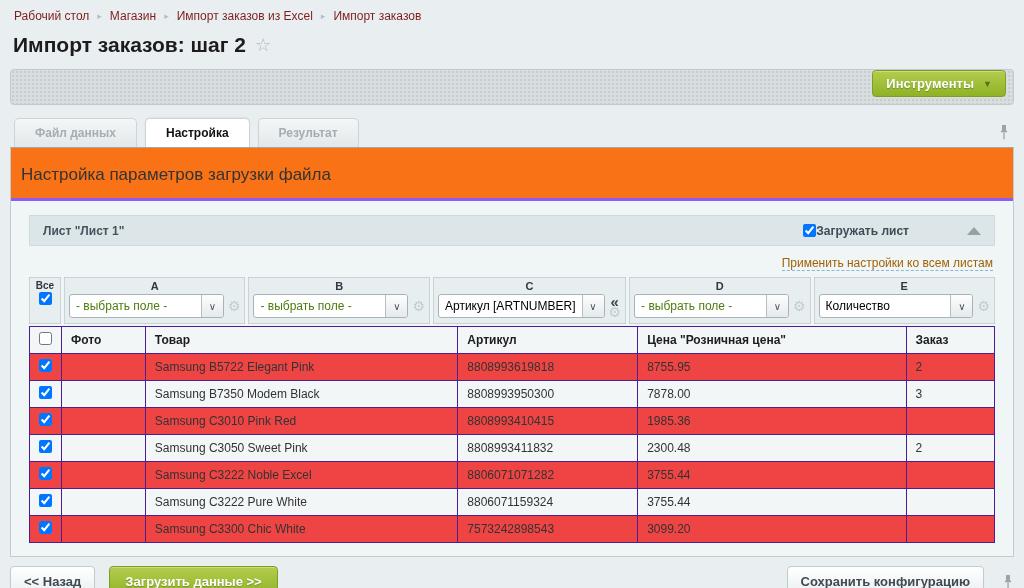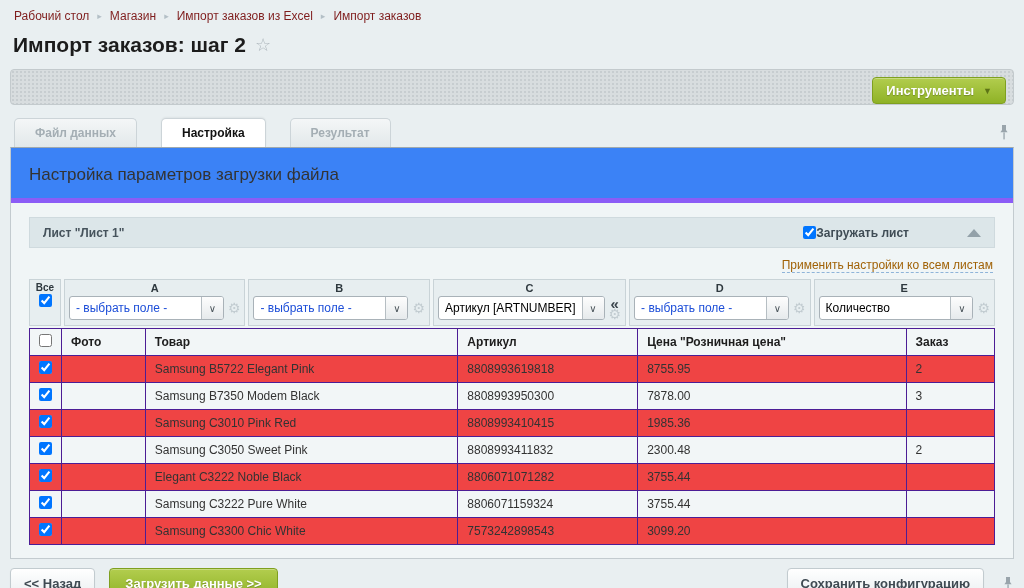--- a/index.html
+++ b/index.html
@@ -12,36 +12,36 @@
   .crumb-sep { color:#b3bfc6; font-size:9px; }
 
   
   .title-row { padding:10px 0 0 13px; display:flex; align-items:center; gap:9px; }
   .page-title { font-size:21px; font-weight:bold; color:#1c1c1c; }
   .fav-star { color:#aeb7bd; font-size:18px; cursor:pointer; }
 
   
   .toolbar { margin:12px 10px 0; height:36px; background:#d8dddf;
     background-image:radial-gradient(#c7cdd0 1px, transparent 1px); background-size:4px 4px;
-    border:1px solid #c3cacd; border-radius:4px; display:flex; align-items:flex-end; justify-content:flex-end; padding:0 7px; }
+    border:1px solid #c3cacd; border-radius:4px; display:flex; align-items:flex-start; justify-content:flex-end; padding:0 7px; }
   .btn-green { background:linear-gradient(#b2cd4e,#8fb226); border:1px solid #7fa01f; border-radius:4px;
     color:#fff; font-weight:bold; font-size:13px; padding:5px 13px; cursor:pointer; display:flex; align-items:center; gap:9px;
     text-shadow:0 1px 1px rgba(0,0,0,.25); box-shadow:inset 0 1px 0 rgba(255,255,255,.3); }
   .btn-green .caret { font-size:9px; color:#5d7416; text-shadow:none; }
 
   
-  .tabs { margin-top:13px; padding:0 14px; display:flex; gap:24px; position:relative; height:29px; }
+  .tabs { margin-top:13px; padding:0 14px; display:flex; gap:8px; position:relative; height:29px; }
   .tab { border:1px solid #ccd4d8; border-bottom:none; border-radius:5px 5px 0 0; padding:7px 20px 0;
     font-size:12px; font-weight:bold; background:linear-gradient(#f4f6f7,#e2e8ea); color:#a4aeb4; cursor:pointer; }
   .tab.active { background:#fff; color:#111; position:relative; z-index:2; box-shadow:0 -1px 2px rgba(0,0,0,.05); }
   .tabs .pin { position:absolute; right:14px; top:6px; cursor:pointer; }
 
   
   .content { margin:0 10px; background:#fff; border:1px solid #c3cbcf; border-top:1px solid #9fa9ae; border-bottom:1px solid #c3cbcf; }
-  .content-head { padding:17px 18px 13px; border-bottom:5px solid #8b5cf6; background:#3b82f6; }
+  .content-head { padding:17px 10px 13px; border-bottom:3px solid #8b5cf6; background:#f97316; }
   .content-head h2 { font-size:17px; font-weight:normal; color:#333; }
   .content-body { background:#f0f5f6; padding:14px 18px 13px; }
 
   
   .sheet-header { background:#dce6e9; border:1px solid #cfdade; height:31px; display:flex; align-items:center; padding:0 13px; }
   .sheet-title { font-size:12px; font-weight:bold; color:#46535c; flex:1; }
   .load-sheet { display:flex; align-items:center; font-size:12px; font-weight:bold; color:#3f4c55; margin-right:58px; }
   .collapse-arrow { width:0; height:0; border-left:7px solid transparent; border-right:7px solid transparent;
     border-bottom:8px solid #93a1a9; cursor:pointer; }
   .apply-row { text-align:right; padding:7px 2px 6px; }
@@ -50,21 +50,21 @@
   
   .mapping-row { display:flex; gap:3px; margin-bottom:2px; }
   .map-cell { background:#e7eef0; border:1px solid #c9d3d7; padding:2px 4px 5px; }
   .map-all { width:32px; text-align:center; }
   .map-all .lbl { font-size:10px; font-weight:bold; color:#2e383e; }
   .map-col { flex:1; }
   .map-letter { text-align:center; font-size:11px; font-weight:bold; color:#2e383e; margin-bottom:2px; }
   .map-ctrl { display:flex; align-items:center; gap:4px; }
   .sel { display:flex; flex:1; height:24px; background:#fff; border:1px solid #a9b2b8; border-radius:3px; overflow:hidden; cursor:pointer; align-items:center; }
   .sel .txt { flex:1; padding:0 6px; font-size:12px; color:#000; white-space:nowrap; overflow:hidden; }
-  .sel.placeholder .txt { color:#1d4ed8; }
+  .sel.placeholder .txt { color:#4d7c0f; }
   .sel .arr { width:22px; align-self:stretch; border-left:1px solid #b6bec3; background:linear-gradient(#fdfdfd,#e6eaec);
     display:flex; align-items:center; justify-content:center; color:#4a545a; font-size:10px; }
   .icon-stack { display:flex; flex-direction:column; align-items:center; line-height:10px; }
   .gear { color:#c2ccd1; font-size:14px; cursor:pointer; }
   .collapse-cols { color:#3c464d; font-size:15px; font-weight:bold; cursor:pointer; line-height:11px; }
 
   
   table.grid { width:100%; border-collapse:collapse; background:#fff; border:1px solid #ccd5d9; }
   table.grid th, table.grid td { border:1px solid #4c1d95; font-size:12px; padding:6px 9px; text-align:left; height:27px; }
   table.grid th { font-weight:bold; color:#1d1d1d; background:#f2f6f7; }
@@ -246,21 +246,21 @@
             <td class="c-check"><input type="checkbox" checked="" style=""></td>
             <td></td>
             <td>Samsung C3050 Sweet Pink</td>
             <td>8808993411832</td>
             <td>2300.48</td>
             <td>2</td>
           </tr>
           <tr class="odd">
             <td class="c-check"><input type="checkbox" checked="" style=""></td>
             <td></td>
-            <td>Elegant C3222 Noble Black</td>
+            <td>Samsung C3222 Noble Excel</td>
             <td>8806071071282</td>
             <td>3755.44</td>
             <td></td>
           </tr>
           <tr class="even">
             <td class="c-check"><input type="checkbox" checked="" style=""></td>
             <td></td>
             <td>Samsung C3222 Pure White</td>
             <td>8806071159324</td>
             <td>3755.44</td>

